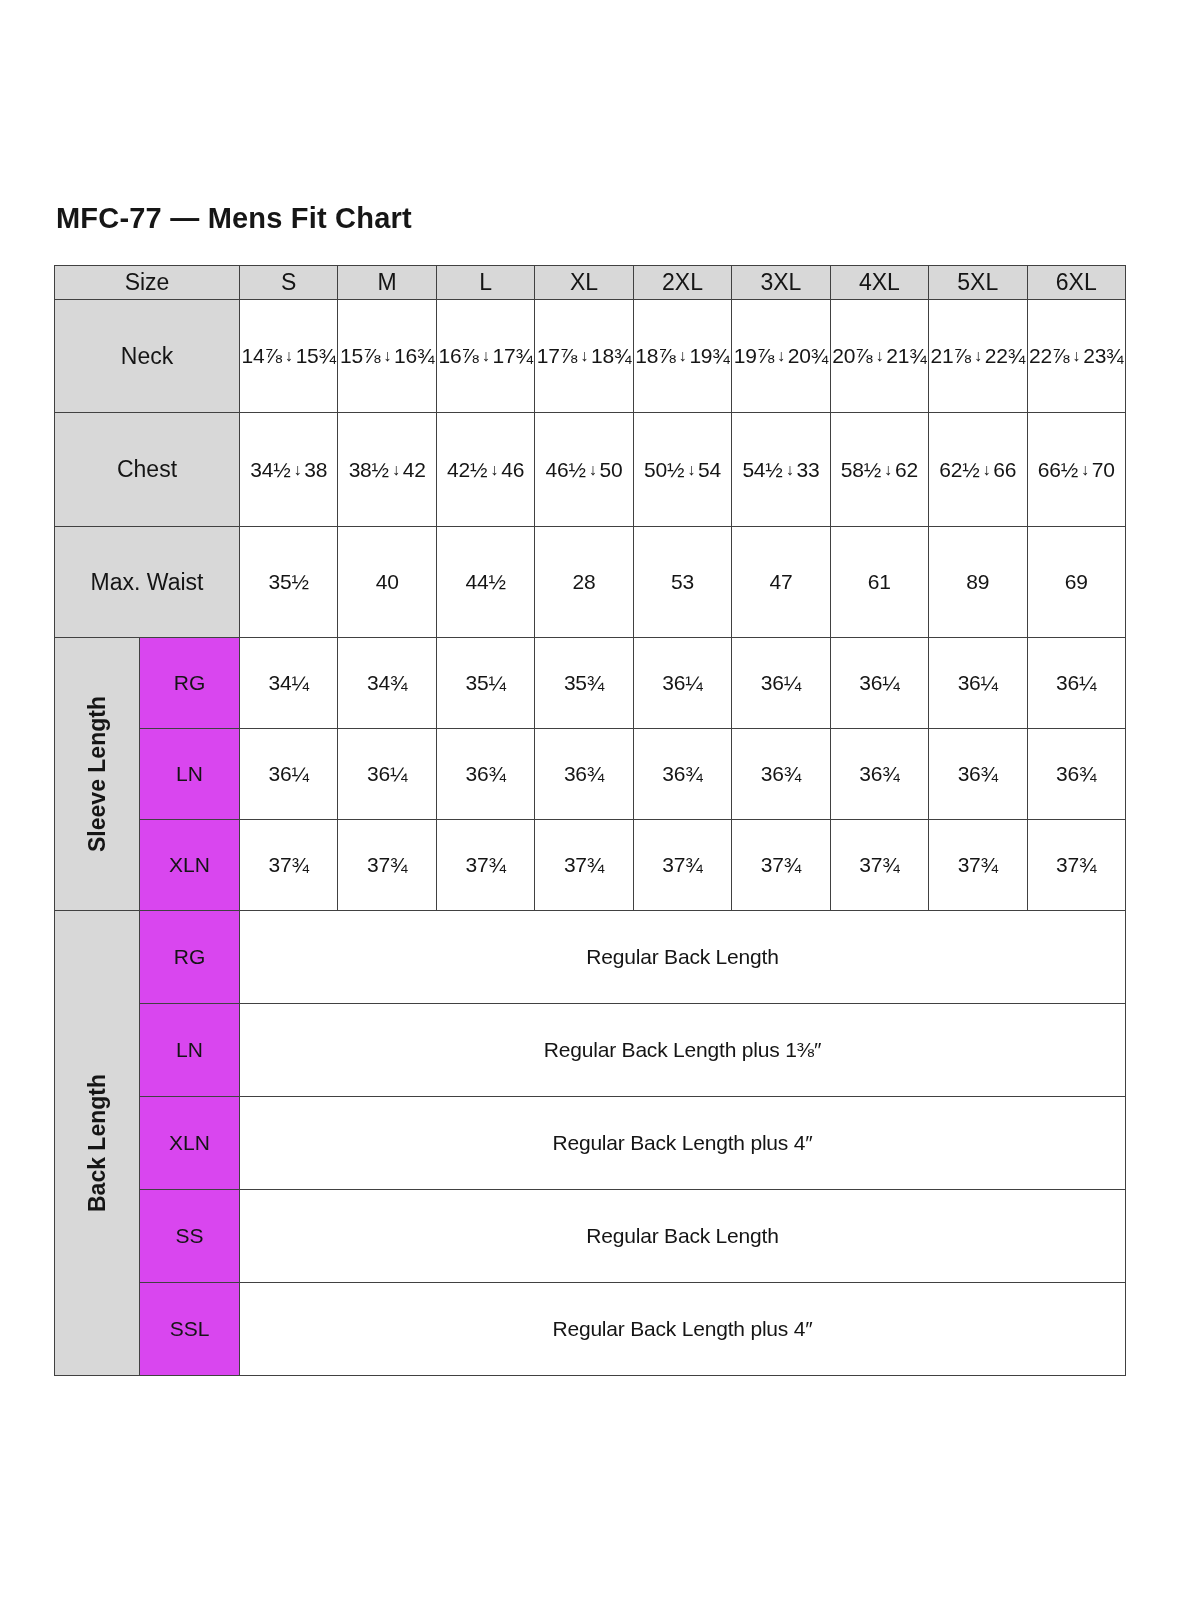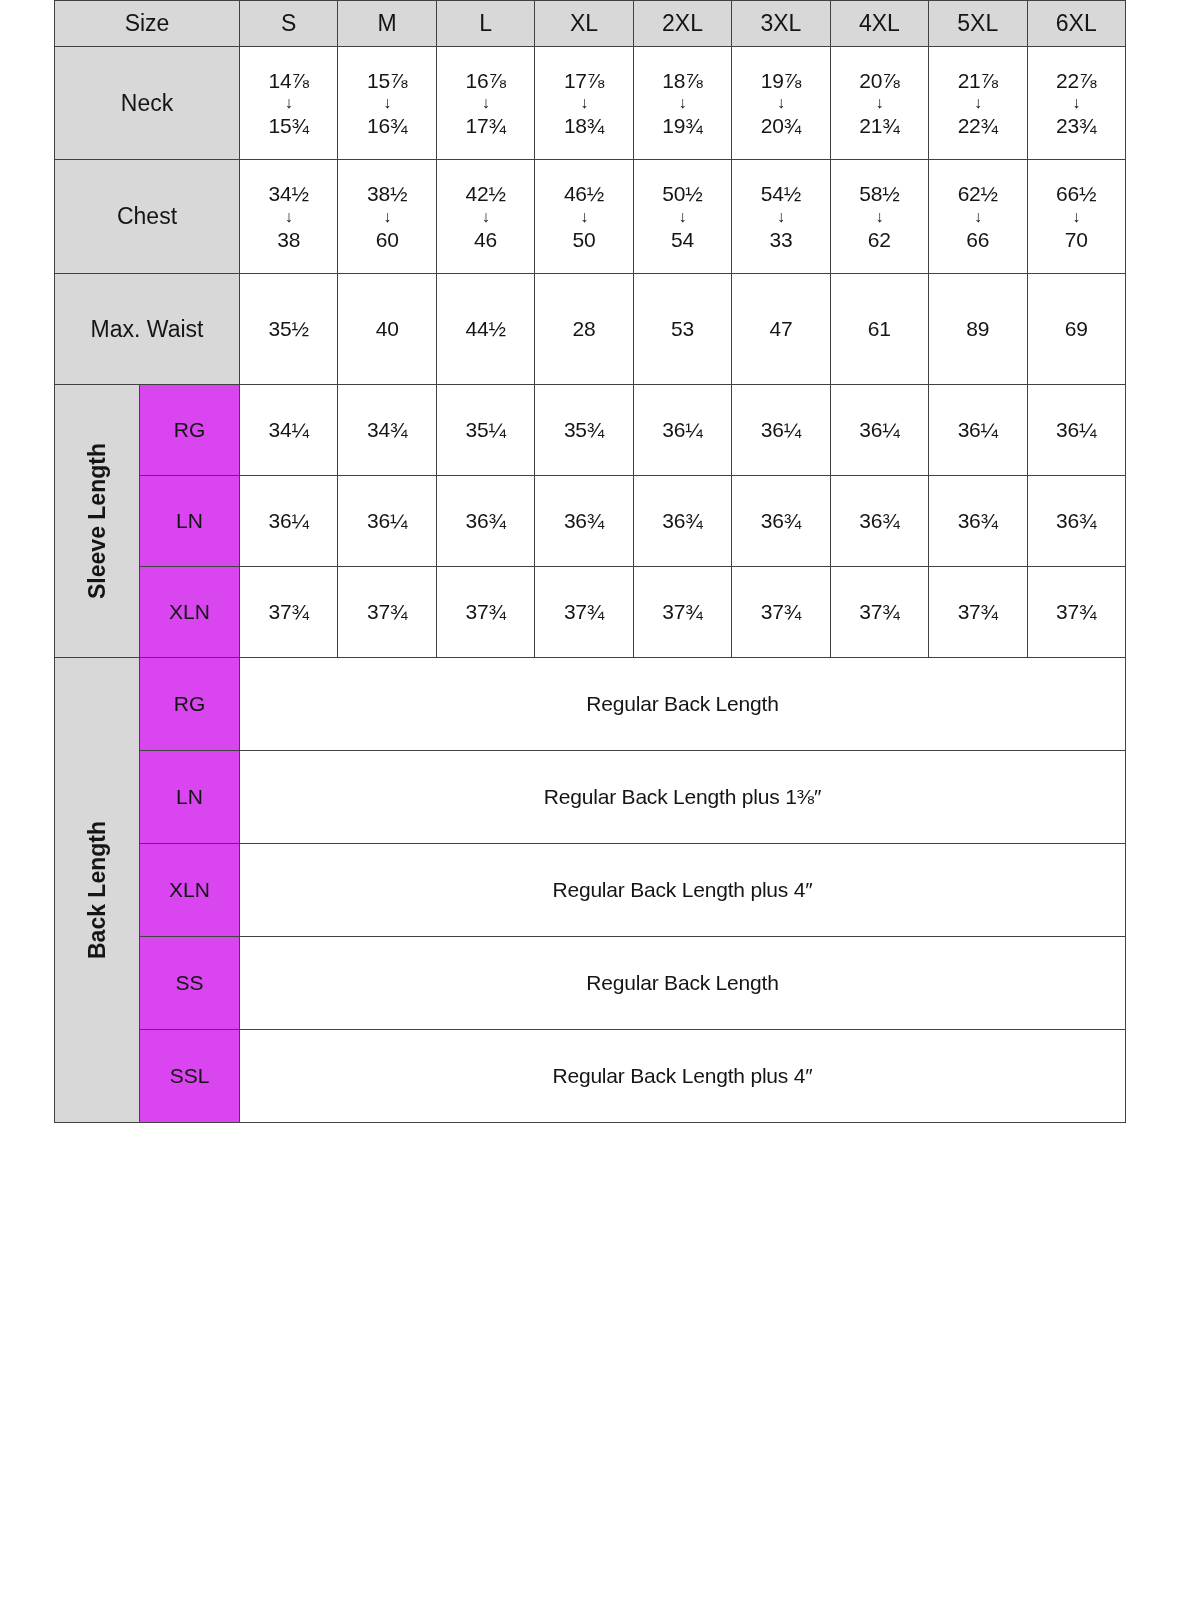--- a/index.html
+++ b/index.html
@@ -16,39 +16,40 @@
   table.fit { border-collapse: collapse; table-layout: fixed; width: 1072px; }
   table.fit th, table.fit td {
     border: 1.5px solid #414141; padding: 0;
     text-align: center; vertical-align: middle; font-weight: normal;
   }
   .gray { background: #d8d8d8; }
   .hdr { font-size: 23px; font-weight: 700; }
   .rowlab { font-size: 23px; font-weight: 700; }
   .sub { font-size: 21px; font-weight: 400; background: #d946ef; }
   .val { font-size: 21px; letter-spacing: -0.2px; }
-  .r-hdr   { height: 46px; }
+  .r-hdr   { height: 34px; }
   .r-neck  { height: 113px; }
   .r-chest { height: 114px; }
   .r-waist { height: 111px; }
   .r-sleeve{ height: 91px; }
   .r-back  { height: 93px; }
-  .range { display: flex; flex-direction: column; align-items: center; justify-content: center; gap: 3px; line-height: 1.1; }
+  .range { display: flex; flex-direction: row; align-items: center; justify-content: center; gap: 3px; line-height: 1.1; }
   .arrow { font-size: 16px; font-weight: 700; line-height: 1; }
   .vcell { position: relative; }
   .vtext {
     position: absolute; left: 50%; top: 50%;
     transform: translate(-50%, -50%) rotate(-90deg);
     white-space: nowrap; font-size: 23px; font-weight: 700;
   }
 </style>
 </head>
 <body>
 
 <div class="page">
+  <h1 class="title">MFC-77 — Mens Fit Chart</h1>
 
   <table class="fit">
     <colgroup>
       <col style="width:85px">
         <col style="width:100px">
       <col>
         <col>
         <col>
         <col>
         <col>
@@ -145,21 +146,21 @@
             <div class="range">
               <span>34½</span>
               <span class="arrow">↓</span>
               <span>38</span>
             </div>
           </td>
       <td class="val">
             <div class="range">
               <span>38½</span>
               <span class="arrow">↓</span>
-              <span>60</span>
+              <span>42</span>
             </div>
           </td>
       <td class="val">
             <div class="range">
               <span>42½</span>
               <span class="arrow">↓</span>
               <span>46</span>
             </div>
           </td>
       <td class="val">

